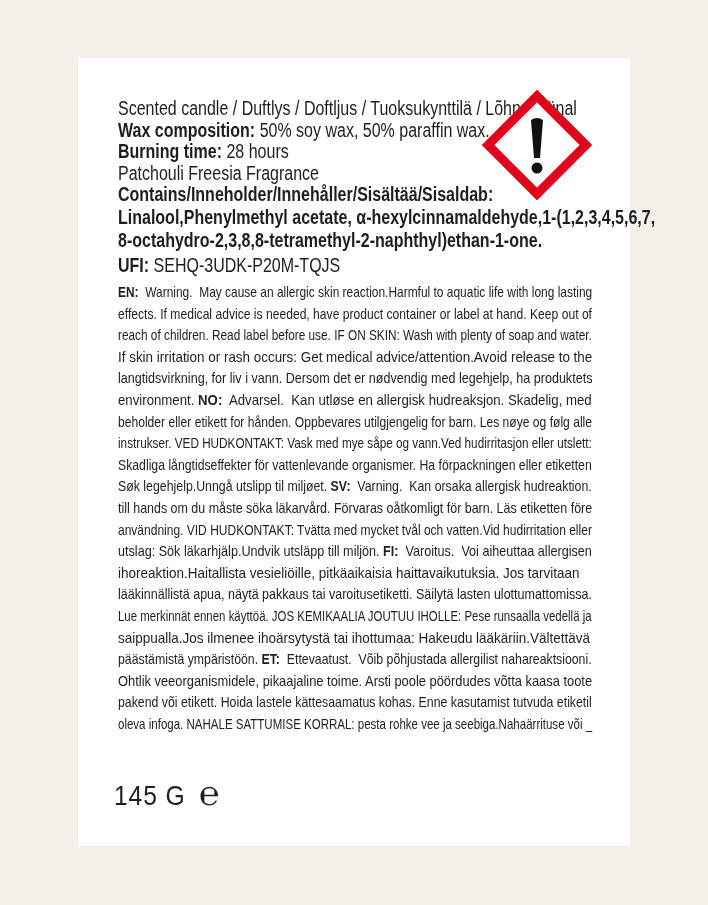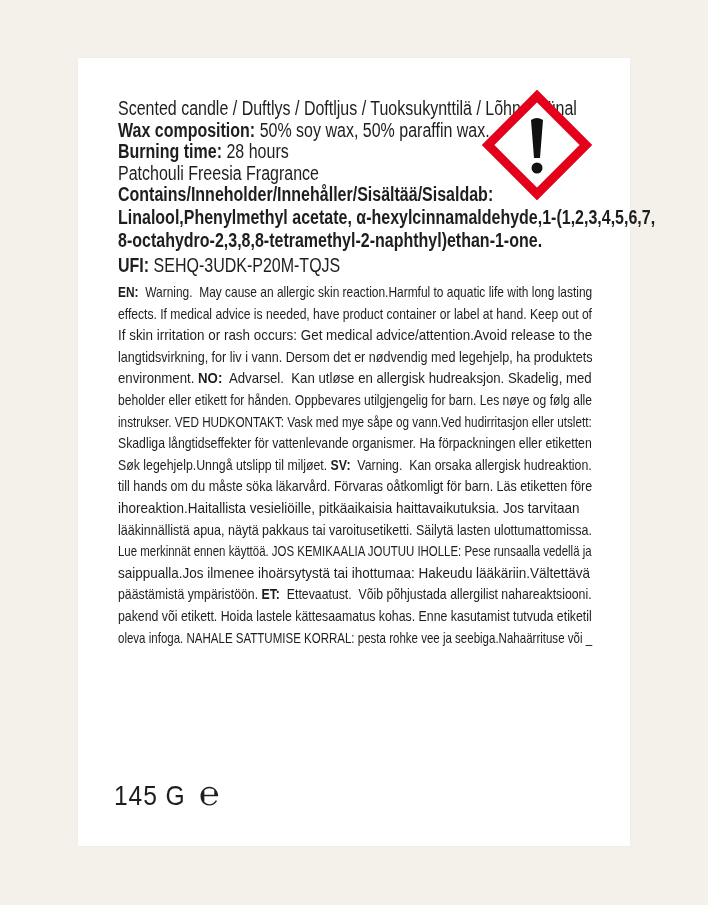--- a/index.html
+++ b/index.html
@@ -134,33 +134,37 @@
     <svg width="110" height="110" viewBox="0 0 110 110">
       <polygon points="55,6 104,55 55,104 6,55" fill="#ffffff" stroke="#e2001a" stroke-width="9" stroke-linejoin="miter"></polygon>
       <path d="M49,30 Q55,26 61,30 L58,68 L52,68 Z" fill="#111111"></path>
       <circle cx="55" cy="78" r="5.5" fill="#111111"></circle>
     </svg>
   </div>
 
   <div class="warnings" id="warnings">
       <div class="wline"><span class="cond" style="transform: scaleX(0.841918); width: auto; display: inline-block; transform-origin: 0px 0px;"><span class="b" style="white-space: pre;">EN:</span><span style="white-space: pre;">  Warning.  May cause an allergic skin reaction.Harmful to aquatic life with long lasting</span></span></div>
       <div class="wline"><span class="cond" style="transform: scaleX(0.854054); width: auto; display: inline-block; transform-origin: 0px 0px;"><span style="white-space: pre;">effects. If medical advice is needed, have product container or label at hand. Keep out of</span></span></div>
+      <div class="wline"><span class="cond" style="transform: scaleX(0.83304); width: auto; display: inline-block; transform-origin: 0px 0px;"><span style="white-space: pre;">reach of children. Read label before use. IF ON SKIN: Wash with plenty of soap and water.</span></span></div>
       <div class="wline"><span class="cond" style="transform: scaleX(0.946108); width: auto; display: inline-block; transform-origin: 0px 0px;"><span style="white-space: pre;">If skin irritation or rash occurs: Get medical advice/attention.Avoid release to the</span></span></div>
       <div class="wline"><span class="cond" style="transform: scaleX(0.885981); width: auto; display: inline-block; transform-origin: 0px 0px;"><span style="white-space: pre;">langtidsvirkning, for liv i vann. Dersom det er nødvendig med legehjelp, ha produktets</span></span></div>
       <div class="wline"><span class="cond" style="transform: scaleX(0.931238); width: auto; display: inline-block; transform-origin: 0px 0px;"><span style="white-space: pre;">environment. </span><span class="b" style="white-space: pre;">NO:</span><span style="white-space: pre;">  Advarsel.  Kan utløse en allergisk hudreaksjon. Skadelig, med</span></span></div>
       <div class="wline"><span class="cond" style="transform: scaleX(0.852518); width: auto; display: inline-block; transform-origin: 0px 0px;"><span style="white-space: pre;">beholder eller etikett for hånden. Oppbevares utilgjengelig for barn. Les nøye og følg alle</span></span></div>
       <div class="wline"><span class="cond" style="transform: scaleX(0.827225); width: auto; display: inline-block; transform-origin: 0px 0px;"><span style="white-space: pre;">instrukser. VED HUDKONTAKT: Vask med mye såpe og vann.Ved hudirritasjon eller utslett:</span></span></div>
       <div class="wline"><span class="cond" style="transform: scaleX(0.863388); width: auto; display: inline-block; transform-origin: 0px 0px;"><span style="white-space: pre;">Skadliga långtidseffekter för vattenlevande organismer. Ha förpackningen eller etiketten</span></span></div>
       <div class="wline"><span class="cond" style="transform: scaleX(0.869725); width: auto; display: inline-block; transform-origin: 0px 0px;"><span style="white-space: pre;">Søk legehjelp.Unngå utslipp til miljøet. </span><span class="b" style="white-space: pre;">SV:</span><span style="white-space: pre;">  Varning.  Kan orsaka allergisk hudreaktion.</span></span></div>
       <div class="wline"><span class="cond" style="transform: scaleX(0.877778); width: auto; display: inline-block; transform-origin: 0px 0px;"><span style="white-space: pre;">till hands om du måste söka läkarvård. Förvaras oåtkomligt för barn. Läs etiketten före</span></span></div>
+      <div class="wline"><span class="cond" style="transform: scaleX(0.846429); width: auto; display: inline-block; transform-origin: 0px 0px;"><span style="white-space: pre;">användning. VID HUDKONTAKT: Tvätta med mycket tvål och vatten.Vid hudirritation eller</span></span></div>
+      <div class="wline"><span class="cond" style="transform: scaleX(0.889306); width: auto; display: inline-block; transform-origin: 0px 0px;"><span style="white-space: pre;">utslag: Sök läkarhjälp.Undvik utsläpp till miljön. </span><span class="b" style="white-space: pre;">FI:</span><span style="white-space: pre;">  Varoitus.  Voi aiheuttaa allergisen</span></span></div>
       <div class="wline"><span class="cond" style="transform: scaleX(0.95); width: auto; display: inline-block; transform-origin: 0px 0px;"><span style="white-space: pre;">ihoreaktion.Haitallista vesieliöille, pitkäaikaisia haittavaikutuksia. Jos tarvitaan</span></span></div>
       <div class="wline"><span class="cond" style="transform: scaleX(0.882682); width: auto; display: inline-block; transform-origin: 0px 0px;"><span style="white-space: pre;">lääkinnällistä apua, näytä pakkaus tai varoitusetiketti. Säilytä lasten ulottumattomissa.</span></span></div>
       <div class="wline"><span class="cond" style="transform: scaleX(0.806122); width: auto; display: inline-block; transform-origin: 0px 0px;"><span style="white-space: pre;">Lue merkinnät ennen käyttöä. JOS KEMIKAALIA JOUTUU IHOLLE: Pese runsaalla vedellä ja</span></span></div>
       <div class="wline"><span class="cond" style="transform: scaleX(0.95); width: auto; display: inline-block; transform-origin: 0px 0px;"><span style="white-space: pre;">saippualla.Jos ilmenee ihoärsytystä tai ihottumaa: Hakeudu lääkäriin.Vältettävä</span></span></div>
       <div class="wline"><span class="cond" style="transform: scaleX(0.866545); width: auto; display: inline-block; transform-origin: 0px 0px;"><span style="white-space: pre;">päästämistä ympäristöön. </span><span class="b" style="white-space: pre;">ET:</span><span style="white-space: pre;">  Ettevaatust.  Võib põhjustada allergilist nahareaktsiooni.</span></span></div>
+      <div class="wline"><span class="cond" style="transform: scaleX(0.908046); width: auto; display: inline-block; transform-origin: 0px 0px;"><span style="white-space: pre;">Ohtlik veeorganismidele, pikaajaline toime. Arsti poole pöördudes võtta kaasa toote</span></span></div>
       <div class="wline"><span class="cond" style="transform: scaleX(0.868132); width: auto; display: inline-block; transform-origin: 0px 0px;"><span style="white-space: pre;">pakend või etikett. Hoida lastele kättesaamatus kohas. Enne kasutamist tutvuda etiketil</span></span></div>
       <div class="wline"><span class="cond" style="transform: scaleX(0.811644); width: auto; display: inline-block; transform-origin: 0px 0px;"><span style="white-space: pre;">oleva infoga. NAHALE SATTUMISE KORRAL: pesta rohke vee ja seebiga.Nahaärrituse või _</span></span></div>
     </div>
 
   <div class="weight">
     <span class="num">145 G</span>
     <span class="estimate-mark">℮</span>
   </div>
 </div>
 

